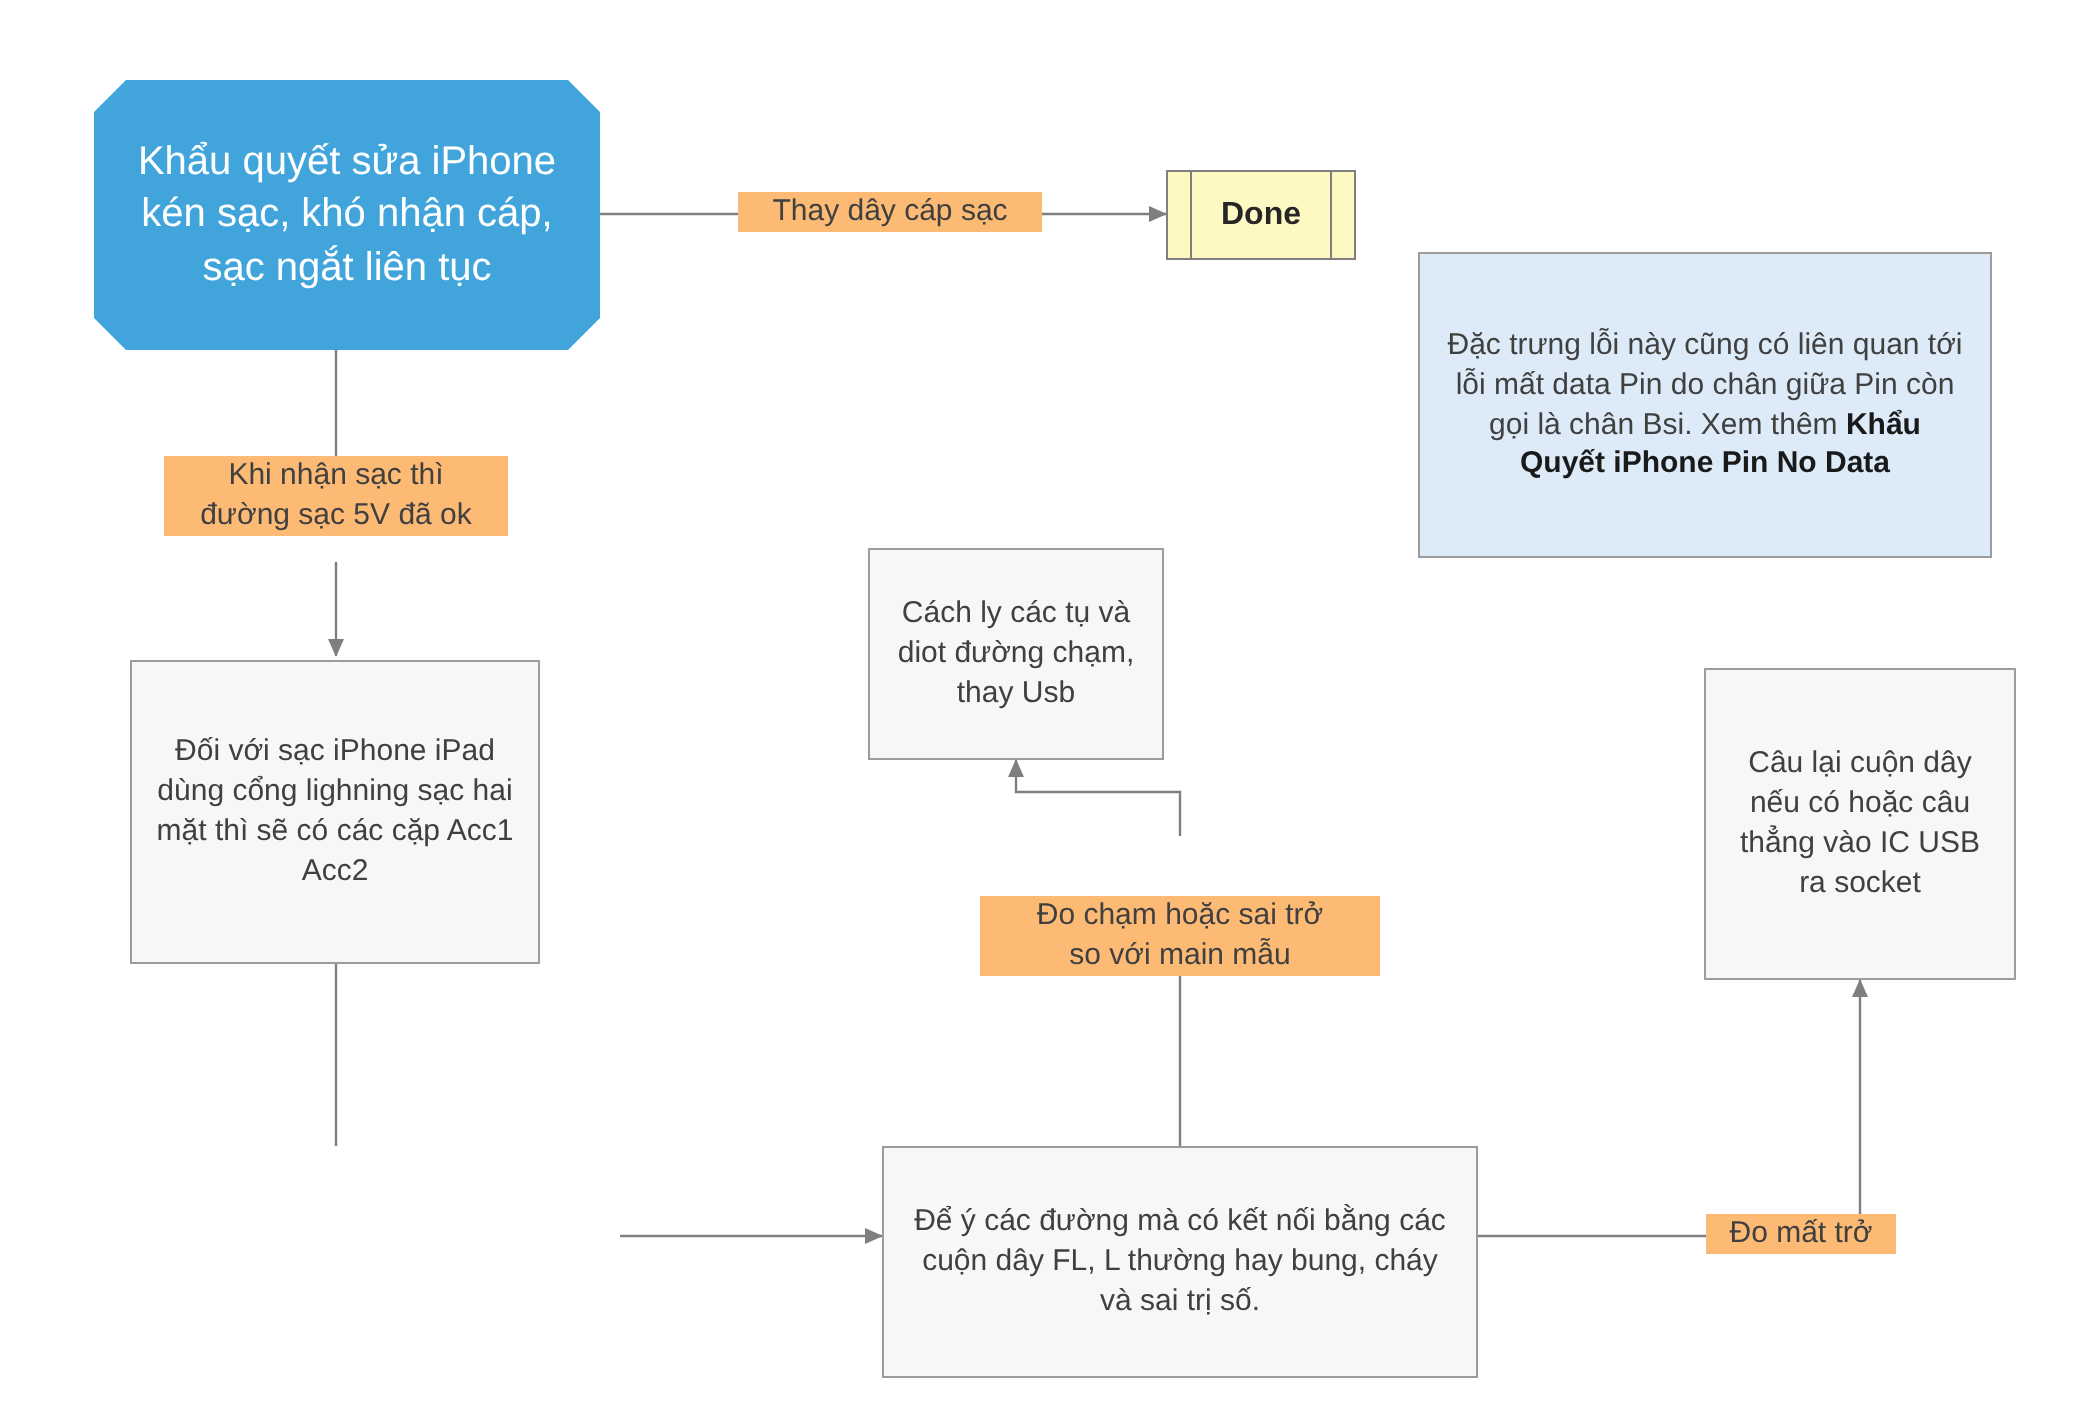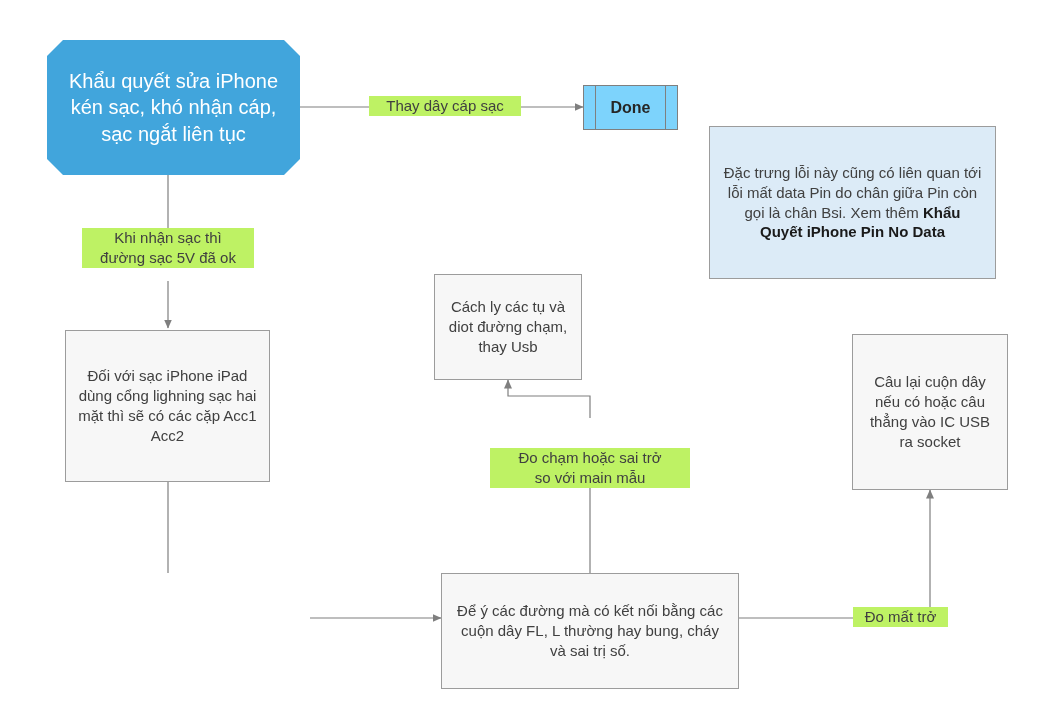--- a/index.html
+++ b/index.html
@@ -65,21 +65,21 @@
   
   .node-box {
     background: #F7F7F7;
     border: 1px solid #9C9C9C;
     font-size: 15px;
     padding: 6px 10px;
   }
 
   
   .node-predef {
-    background: #7dd3fc;
+    background: #fef9c3;
     border: 1px solid #7F7F7F;
     font-size: 16px;
     font-weight: bold;
     color: #262626;
     padding: 4px 6px;
   }
   .node-predef .bar {
     position: absolute;
     top: 0;
     bottom: 0;
@@ -100,21 +100,21 @@
   .node-note .note-text { display: block; }
   .node-note b { font-weight: bold; color: #1a1a1a; }
 
   
   .edge-label {
     position: absolute;
     font-size: 15px;
     color: #404040;
     text-align: center;
     line-height: 1.33;
-    background: #bef264;
+    background: #fdba74;
     padding: 0 3px;
     box-sizing: border-box;
     white-space: pre-line;
   }
 </style>
 </head>
 <body>
 
 <div id="canvas">
 

